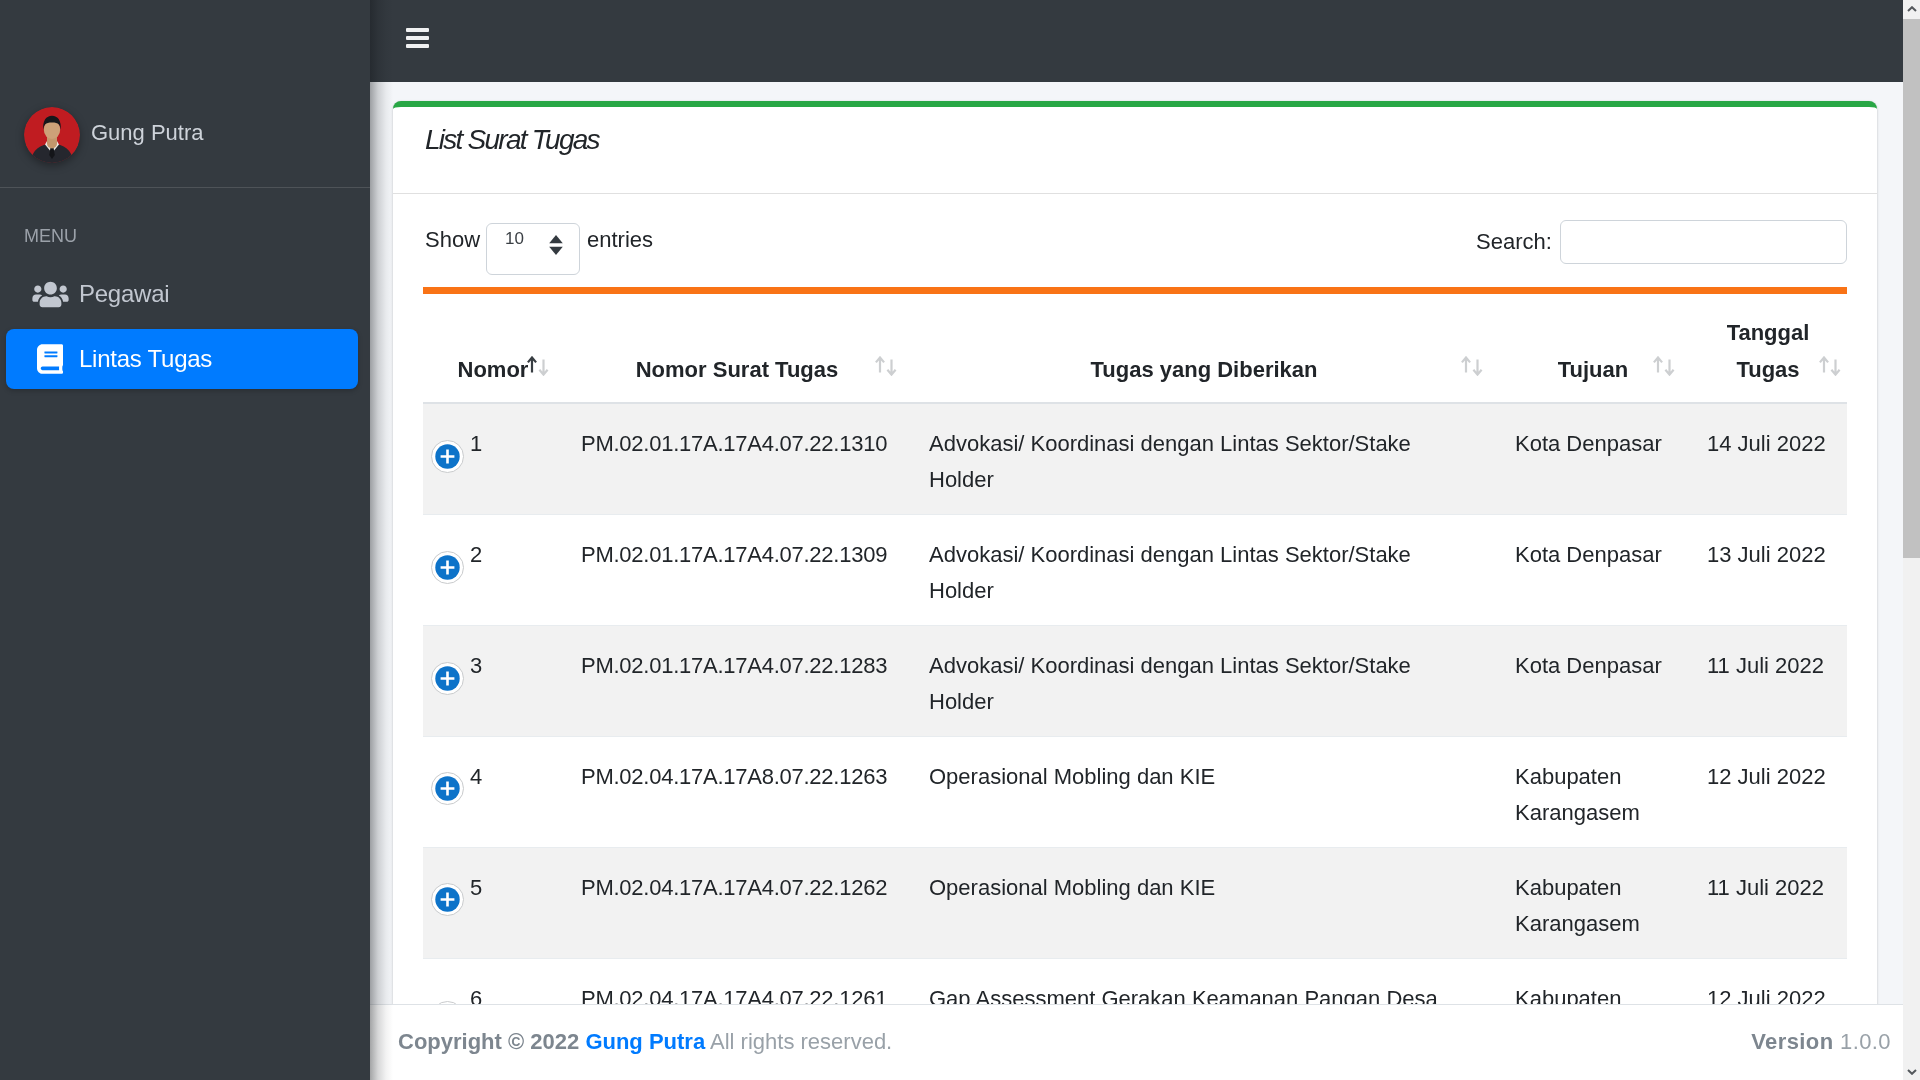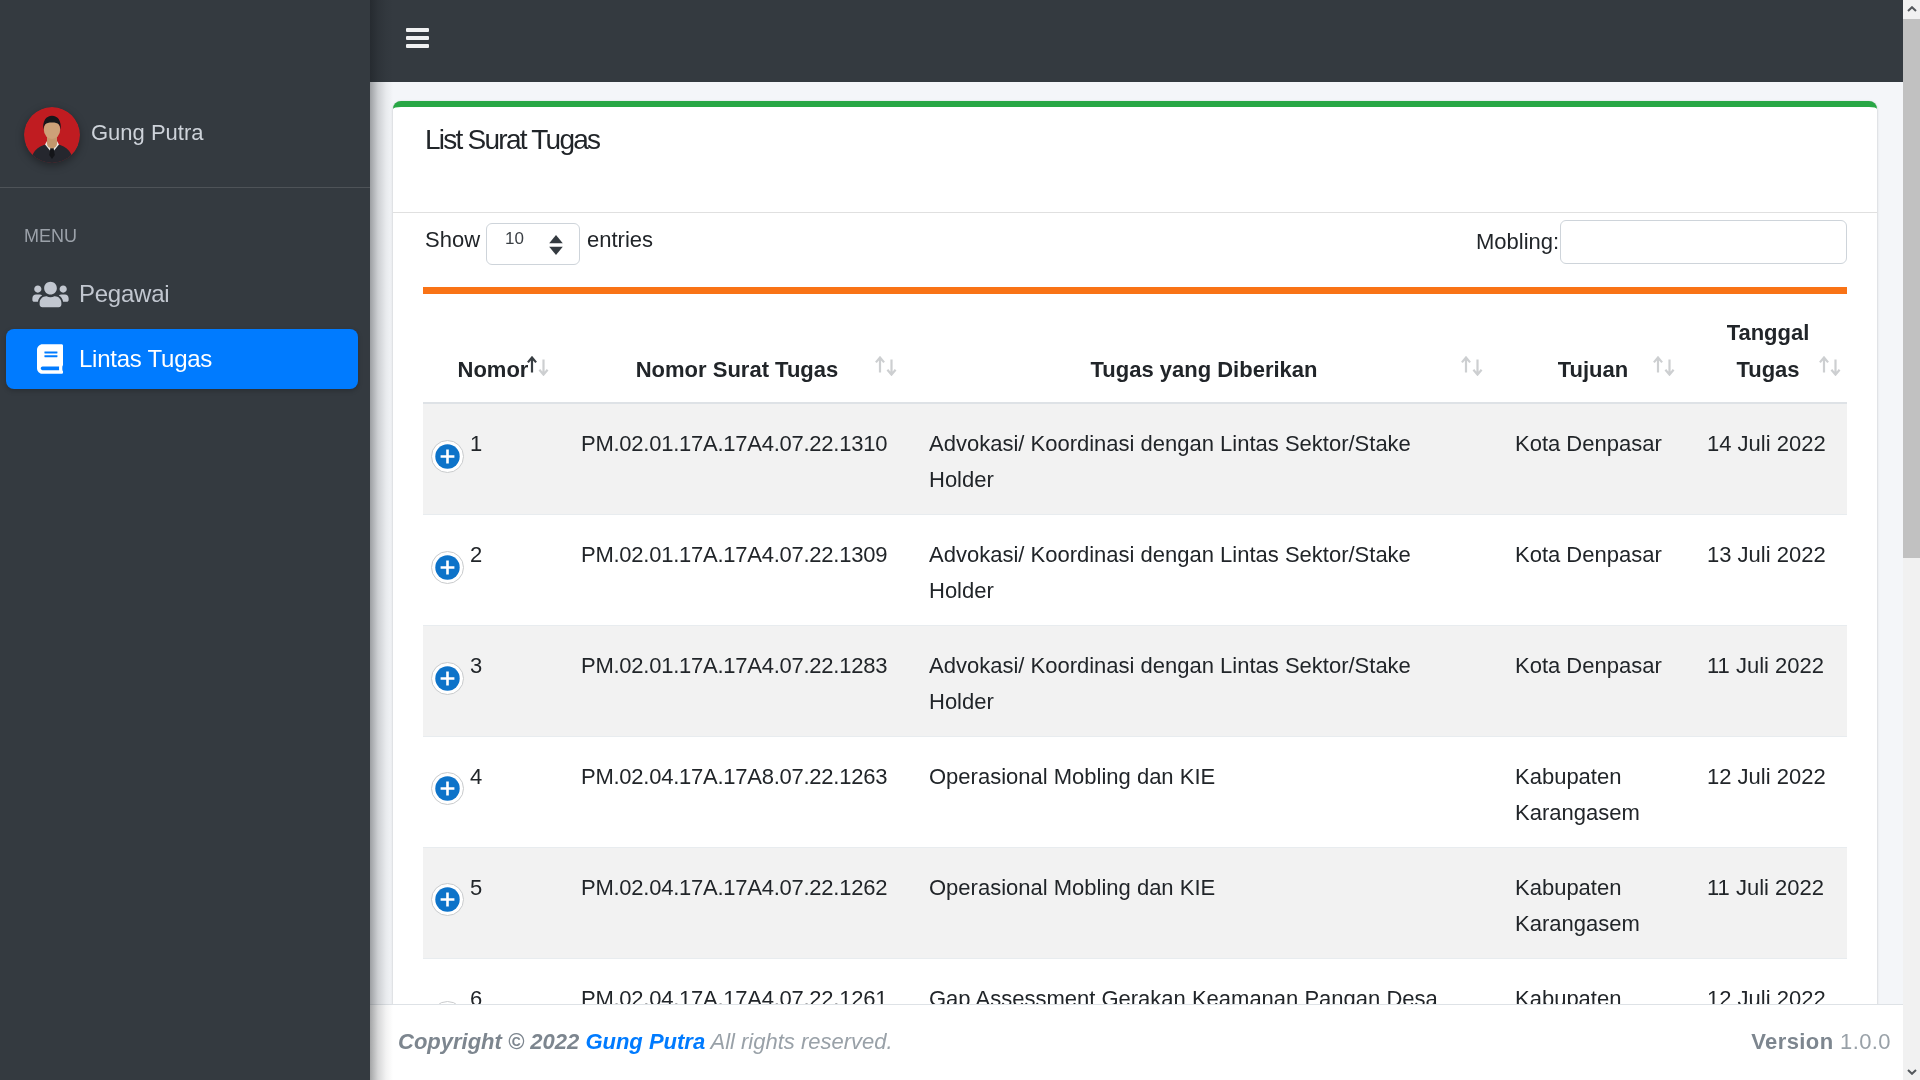--- a/index.html
+++ b/index.html
@@ -25,29 +25,29 @@
 .menuhdr { position:absolute; left:24px; top:227px; font-size:18px; line-height:18px; color:#9ba1a9; }
 .nav { position:absolute; left:6px; top:264px; width:352px; }
 .nav-item { position:relative; height:60px; margin-bottom:5px; border-radius:8px; color:#c2c7d0; }
 .nav-item.active { background:#007bff; color:#fff; box-shadow:0 2px 5px rgba(0,0,0,.2); }
 .nav-ico { position:absolute; left:16px; top:0; width:56px; height:60px; display:flex; align-items:center; justify-content:center; }
 .nav-txt { position:absolute; left:73px; top:0; height:60px; display:flex; align-items:center; font-size:24px; letter-spacing:-0.25px; }
 
 
 .card { position:absolute; left:393px; top:101px; width:1484px; height:1100px; background:#fff;
   border-top:6px solid #28a745; border-radius:8px 8px 0 0; box-shadow:0 0 1px rgba(0,0,0,.12), 0 1px 3px rgba(0,0,0,.18); z-index:2; }
-.card-header { position:absolute; left:0; top:0; width:100%; height:106px; border-bottom:1px solid rgba(0,0,0,.12); }
+.card-header { position:absolute; left:0; top:0; width:100%; height:87px; border-bottom:1px solid rgba(0,0,0,.12);font-style:italic; }
 .card-title { position:absolute; left:32px; top:19px; font-size:28px; line-height:28px; letter-spacing:-1.75px; color:#212529; }
 .btn-green { position:absolute; right:30px; top:18px; width:175px; height:49px; background:#28a745; border-radius:6px;
   color:#fff; font-size:21px; letter-spacing:-0.9px; display:flex; align-items:center; justify-content:center; }
 .lbl { position:absolute; font-size:22px; line-height:22px; }
 .lbl-show { left:32px; top:122px; }
 .lbl-entries { left:194px; top:122px; }
 .lbl-search { left:1083px; top:124px; }
-.sel { position:absolute; left:93px; top:116px; width:94px; height:42px; border:1px solid #ced4da; border-radius:6px; background:#fff; }
+.sel { position:absolute; left:93px; top:116px; width:94px; height:52px; border:1px solid #ced4da; border-radius:6px; background:#fff; }
 .sel .v { position:absolute; left:18px; top:6px; font-size:17px; line-height:17px; color:#3a3f44; }
 .sel svg { position:absolute; right:15px; top:10px; }
 .inp { position:absolute; left:1167px; top:113px; width:287px; height:44px; border:1px solid #ced4da; border-radius:6px; background:#fff; }
 
 
 .twrap { position:absolute; left:30px; top:180px; width:1424px; }
 table { width:1424px; table-layout:fixed; border-collapse:collapse; }
 col.c1{width:140px} col.c2{width:348px} col.c3{width:586px} col.c4{width:192px} col.c5{width:158px}
 th { font-weight:700; font-size:22px; line-height:37px; text-align:center; vertical-align:bottom;
   padding:20px 18px 14px; border-top:7px solid #f97316; border-bottom:2px solid #dee2e6; position:relative; }
@@ -57,21 +57,21 @@
 td.cc1 { position:relative; padding-left:47px; }
 td.cc2 { letter-spacing:-0.25px; }
 .sort { position:absolute; bottom:15.5px; right:12px; }
 th.h5 .sort { right:4px; }
 .plusbtn { position:absolute; left:8px; width:33px; height:33px; background:#fff; border:1.5px solid #c9cbcd; border-radius:50%;
   display:flex; align-items:center; justify-content:center; }
 .pb1{top:153px} .pb2{top:264px} .pb3{top:375px} .pb4{top:485px} .pb5{top:596px} .pb6{top:714px}
 
 
 .footer { position:absolute; left:370px; top:1004px; width:1533px; height:76px; background:#fff; border-top:1px solid #dee2e6; z-index:20; font-size:22px; }
-.foot-l { position:absolute; left:28px; top:26px; line-height:22px; color:#99a1a8;font-style:italic; }
+.foot-l { position:absolute; left:28px; top:26px; line-height:22px; color:#99a1a8; }
 .foot-l b { color:#7d868f; } .foot-l a { color:#007bff; font-weight:700; text-decoration:none; }
 .foot-r { position:absolute; right:12px; top:26px; line-height:22px; color:#99a1a8; letter-spacing:0.4px; }
 .foot-r b { color:#7d868f; }
 
 
 .sbar { position:absolute; right:0; top:0; width:17px; height:1080px; background:#f1f1f1; z-index:40; }
 .sbar .btn { position:absolute; left:0; width:17px; height:17px; background:#f1f1f1; display:flex; align-items:center; justify-content:center; }
 .sbar .bt{top:0} .sbar .bb{bottom:0}
 .sbar .thumb { position:absolute; left:0; top:19px; width:17px; height:539px; background:#c1c1c1; }
 </style>
@@ -127,21 +127,21 @@
   </div>
   <span class="lbl lbl-show">Show</span>
   <span class="sel">
       <span class="v">10</span>
     <svg width="16" height="22" viewBox="0 0 16 22">
       <path d="M8 1 L14.8 9.2 H1.2 Z" fill="#343a40"></path>
       <path d="M8 21 L14.8 12.8 H1.2 Z" fill="#343a40"></path>
     </svg>
   </span>
   <span class="lbl lbl-entries">entries</span>
-  <span class="lbl lbl-search">Mobling:</span>
+  <span class="lbl lbl-search">Search:</span>
   <span class="inp"></span>
   <div class="twrap">
     <table>
       <colgroup>
           <col class="c1">
           <col class="c2">
           <col class="c3">
           <col class="c4">
           <col class="c5">
         </colgroup>

